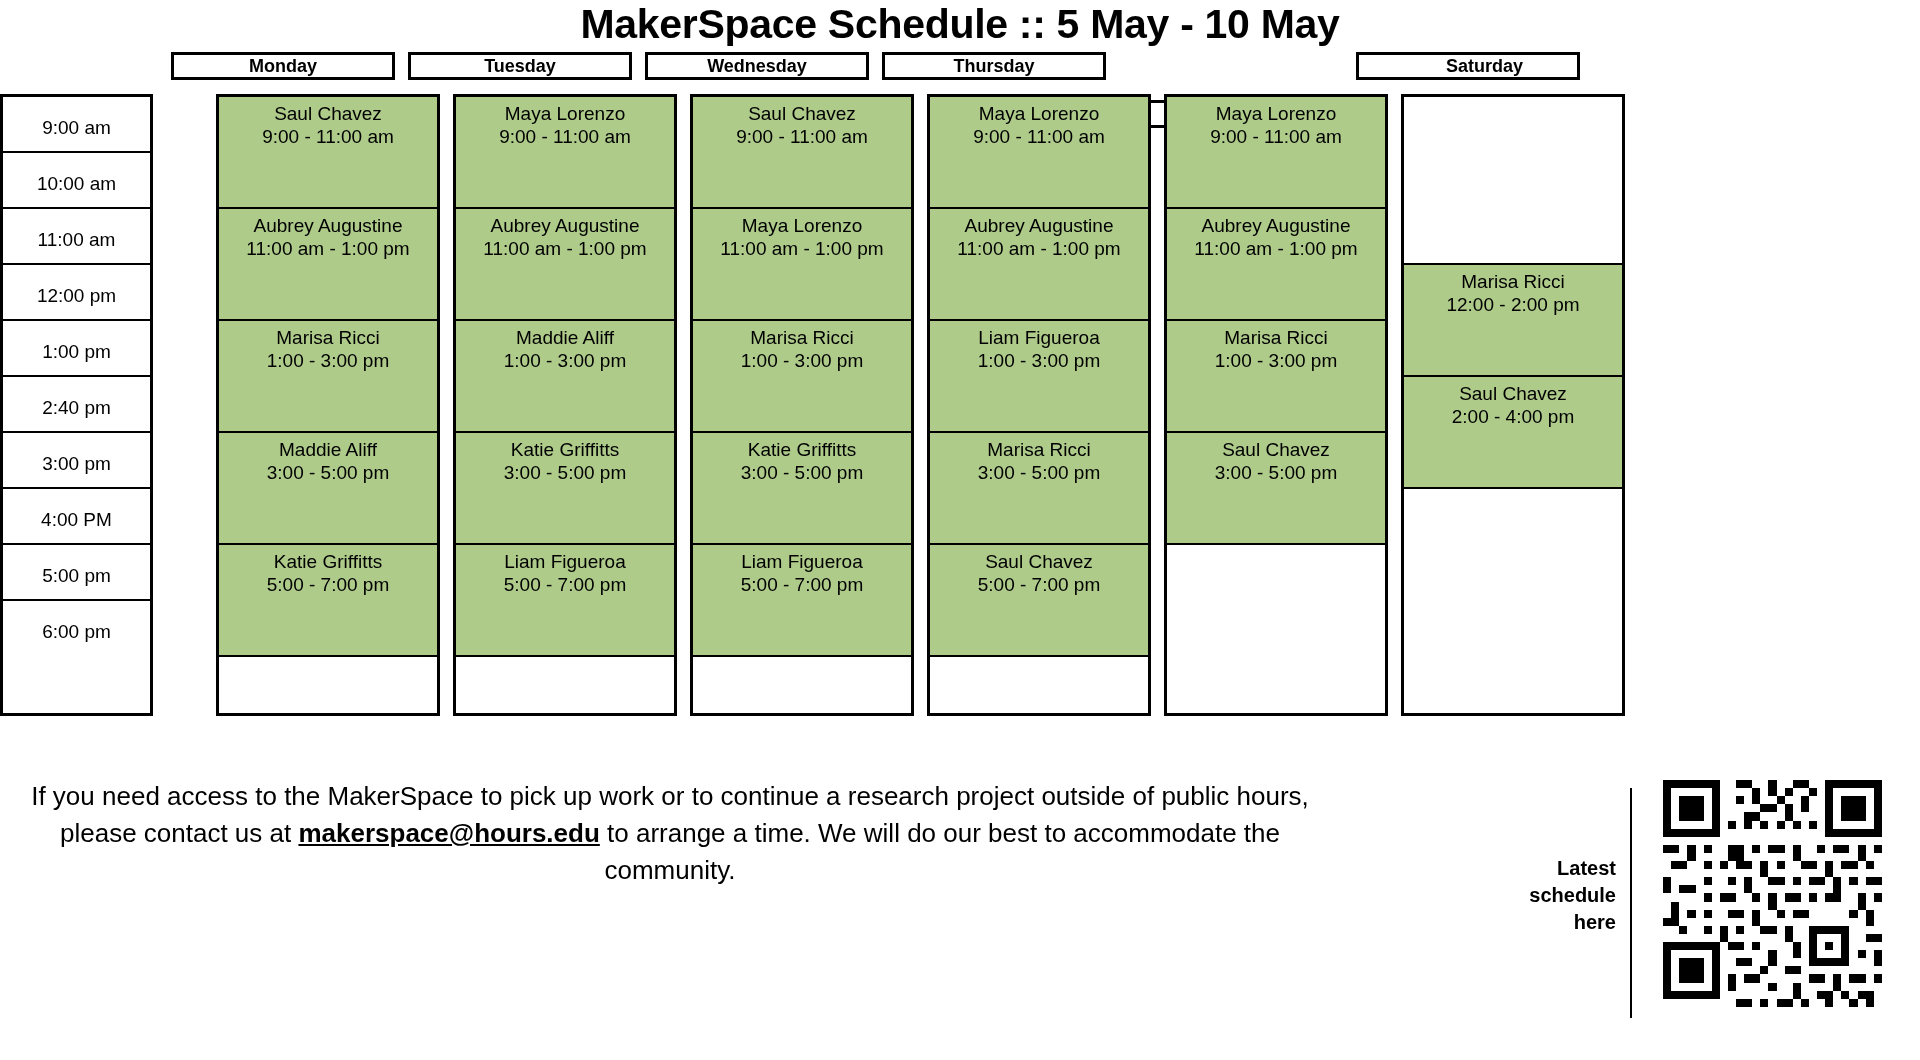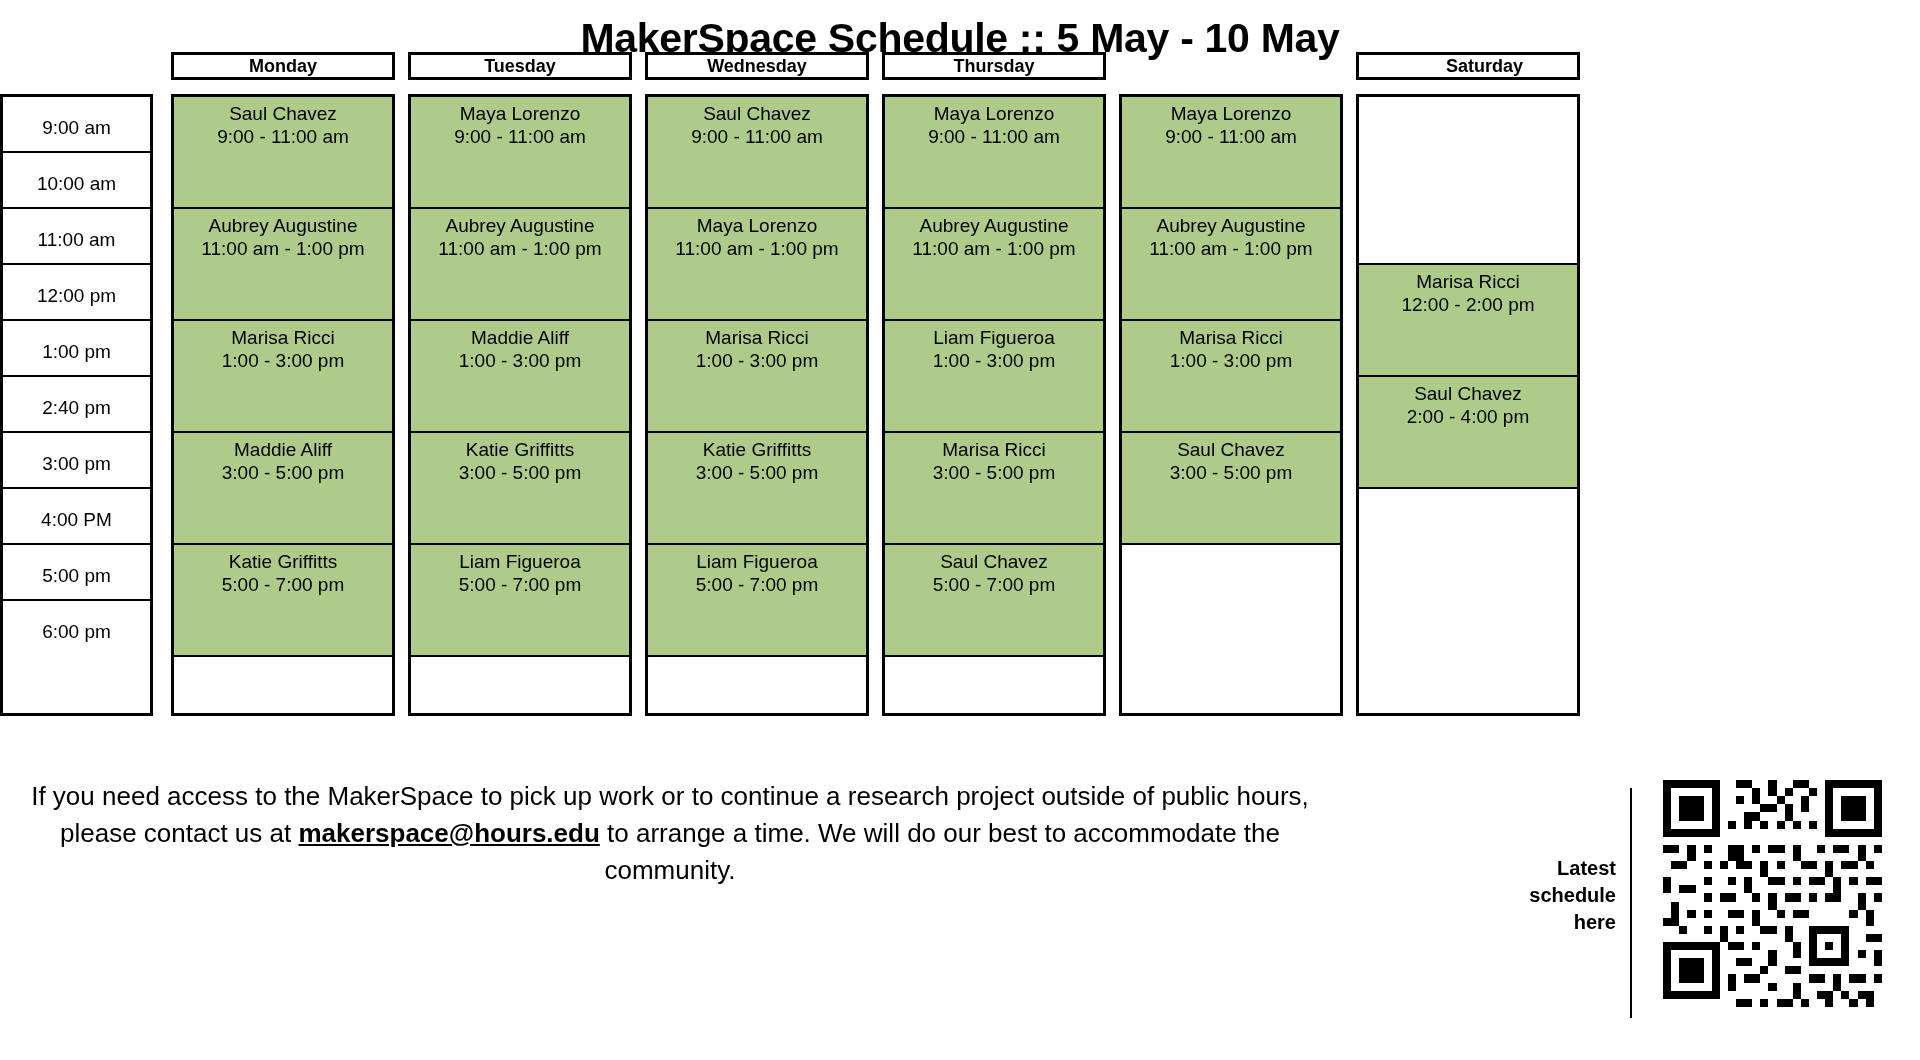--- a/index.html
+++ b/index.html
@@ -15,21 +15,21 @@
     overflow: hidden;
     position: relative;
   }
 
   
   .page-title {
     text-align: center;
     font-size: 41px;
     font-weight: bold;
     letter-spacing: -0.3px;
-    padding-top: 16px;
+    padding-top: 2px;
     line-height: 1.1;
     height: 52px;
     box-sizing: border-box;
   }
 
   
   .calendar {
     position: relative;
     width: 1920px;
     height: 705px;
@@ -76,20 +76,21 @@
   }
   .time-cell:last-child { border-bottom: none; }
 
   
   .day-col {
     position: absolute;
     top: 42px;
     border: 3px solid #000;
     box-sizing: border-box;
     background: #fff;
+    margin-left: 45px;
   }
   .slot {
     box-sizing: border-box;
     border-bottom: 2px solid #000;
     text-align: center;
     font-size: 19px;
     line-height: 1.22;
     padding-top: 5px;
     overflow: hidden;
   }

